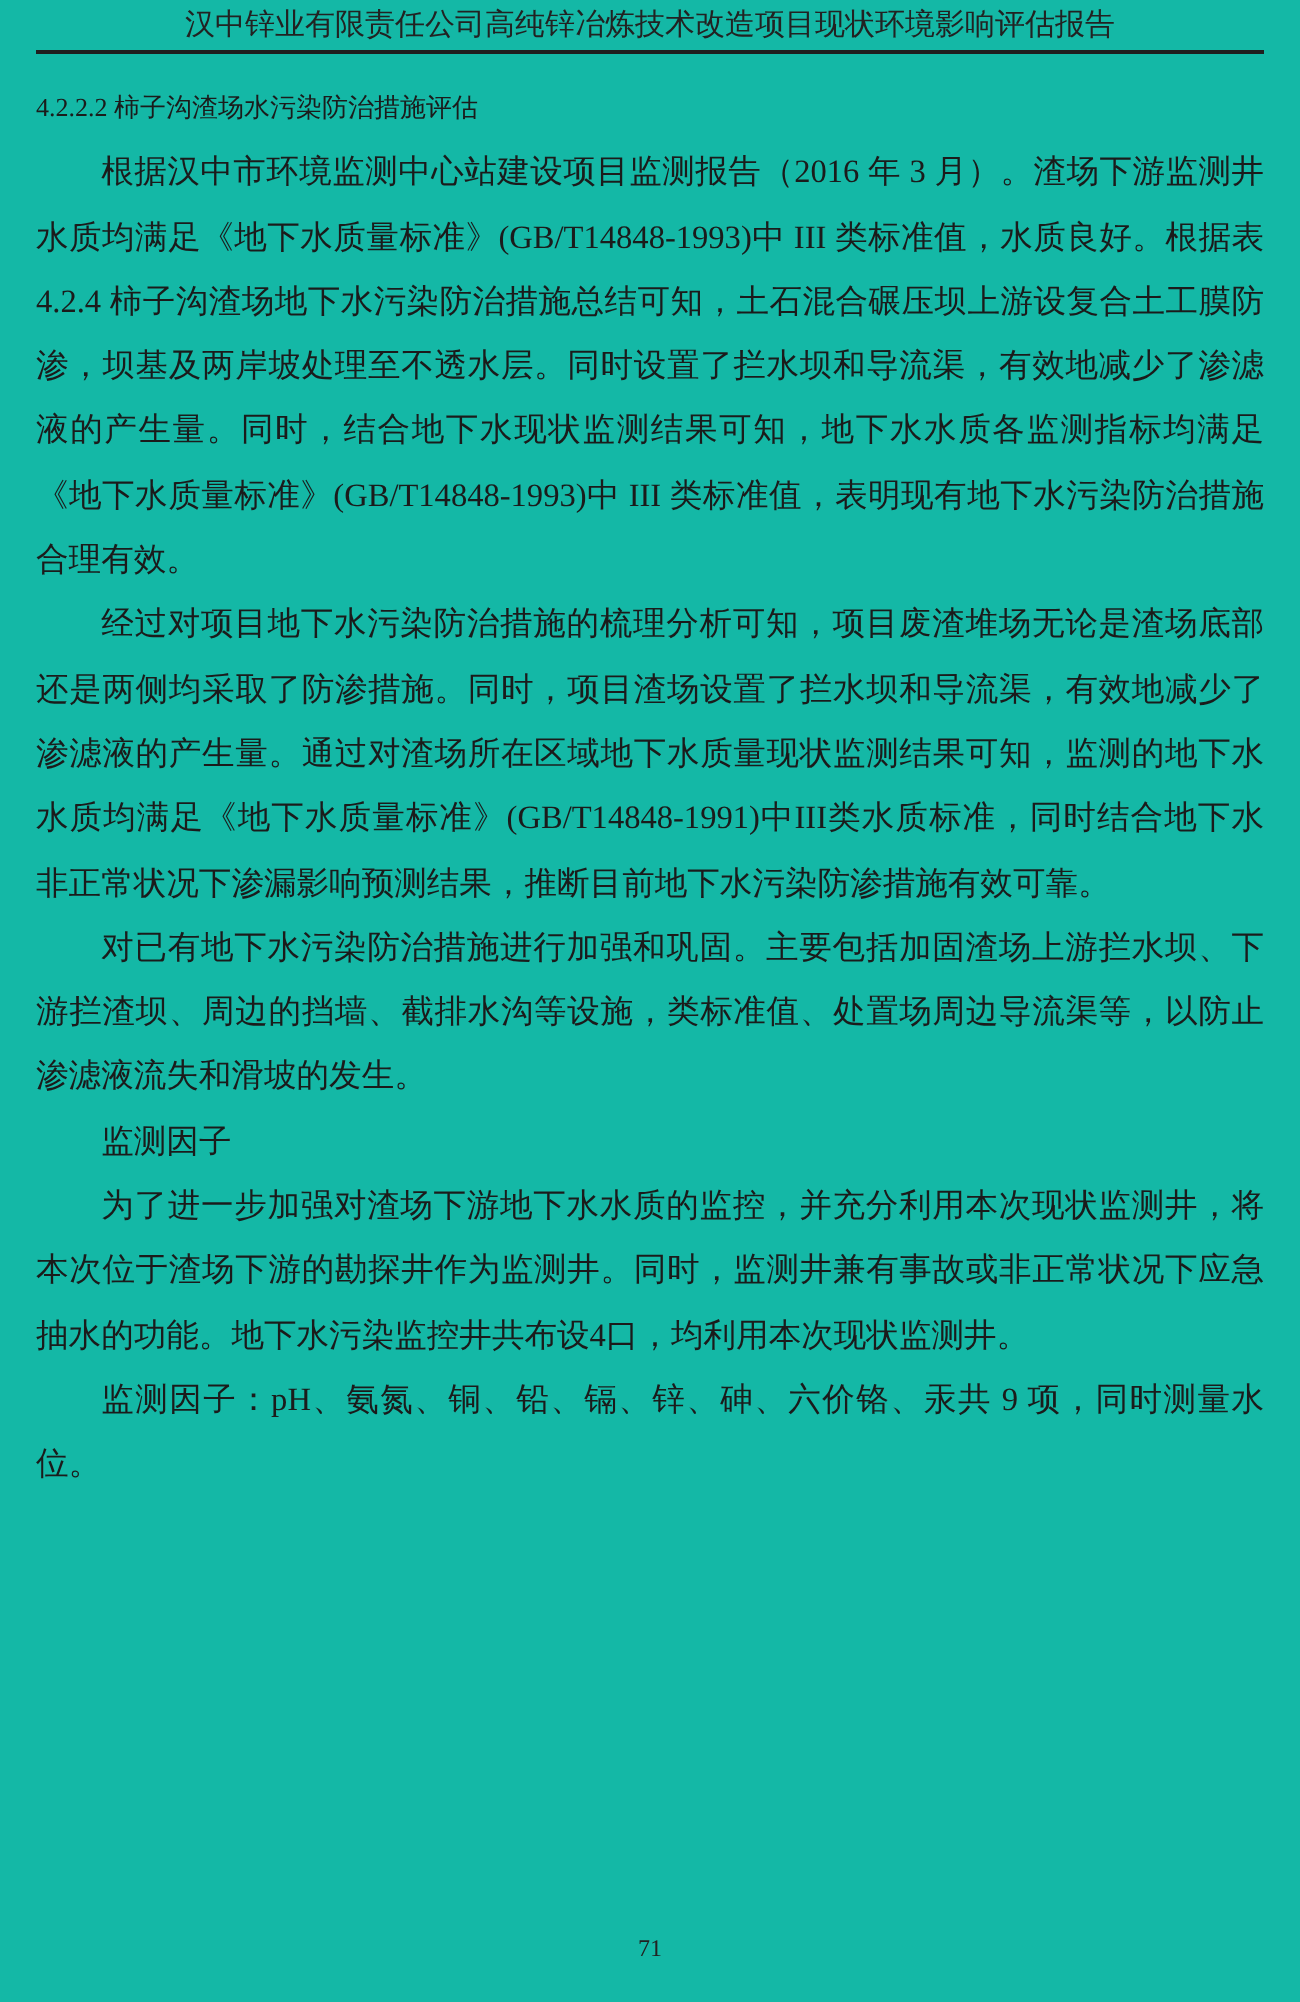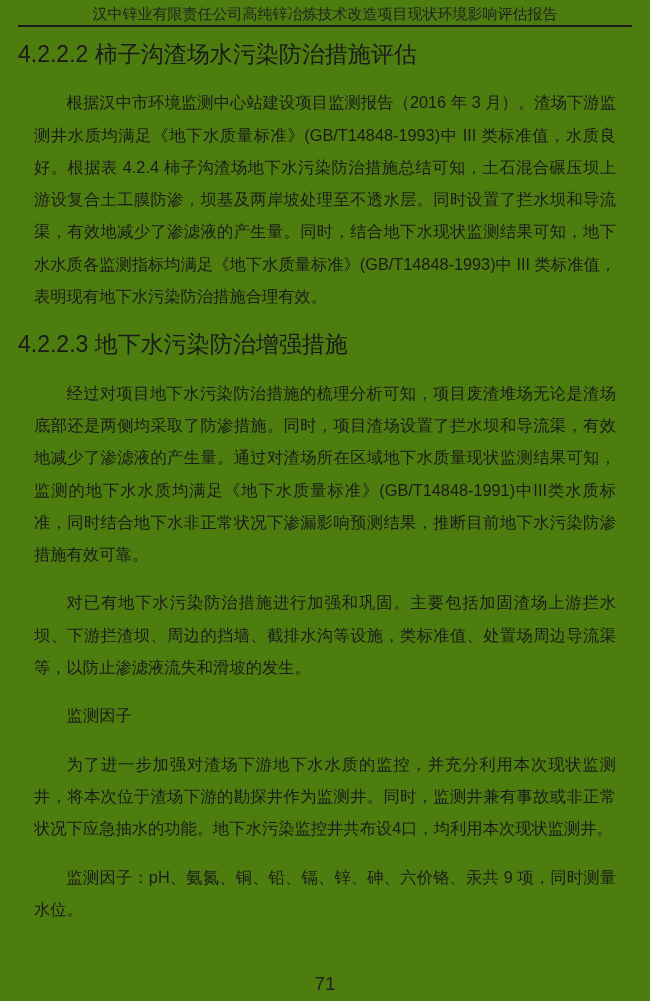--- a/index.html
+++ b/index.html
@@ -5,22 +5,22 @@
   html, body {
     margin: 0;
     padding: 0;
     background: #ffffff;
   }
   .page {
     position: relative;
     width: 650px;
     height: 1001px;
     box-sizing: border-box;
-    background: #4d7c0f;
-    font-family: Liberation Sans, sans-serif;
+    background: #14b8a6;
+    font-family: Liberation Serif, serif;
     color: #1b1b1b;
     overflow: hidden;
   }
   .header {
     margin: 0 18px;
     padding-top: 5px;
     border-bottom: 2px solid #1f1f1f;
   }
   .header-title {
     text-align: center;
@@ -30,52 +30,51 @@
     color: #222222;
     white-space: nowrap;
   }
   .doc-body {
     margin: 11px 18px 0 18px;
     font-size: 16.3px;
     line-height: 32.3px;
     text-align: justify;
   }
   .heading {
-    font-size: 23px;
+    font-size: 13px;
     text-indent: 0;
     margin: 0;
     font-weight: normal;
   }
   .para {
-    margin: 16px;
+    margin: 0;
     text-indent: 2em;
   }
   .footer {
     position: absolute;
     left: 0;
-    bottom: 6px;
+    bottom: 19px;
     width: 100%;
     text-align: center;
-    font-size: 19px;
+    font-size: 12px;
     color: #222222;
   }
 </style>
 </head>
 <body>
 
 <div class="page">
 
   <div class="header">
     <div class="header-title">汉中锌业有限责任公司高纯锌冶炼技术改造项目现状环境影响评估报告</div>
   </div>
 
   <div class="doc-body">
     <p class="heading">4.2.2.2 柿子沟渣场水污染防治措施评估</p>
     <p class="para">根据汉中市环境监测中心站建设项目监测报告（2016 年 3 月）。渣场下游监测井水质均满足《地下水质量标准》(GB/T14848-1993)中 III 类标准值，水质良好。根据表 4.2.4 柿子沟渣场地下水污染防治措施总结可知，土石混合碾压坝上游设复合土工膜防渗，坝基及两岸坡处理至不透水层。同时设置了拦水坝和导流渠，有效地减少了渗滤液的产生量。同时，结合地下水现状监测结果可知，地下水水质各监测指标均满足《地下水质量标准》(GB/T14848-1993)中 III 类标准值，表明现有地下水污染防治措施合理有效。</p>
-    <p class="heading">4.2.2.3 地下水污染防治增强措施</p>
     <p class="para">经过对项目地下水污染防治措施的梳理分析可知，项目废渣堆场无论是渣场底部还是两侧均采取了防渗措施。同时，项目渣场设置了拦水坝和导流渠，有效地减少了渗滤液的产生量。通过对渣场所在区域地下水质量现状监测结果可知，监测的地下水水质均满足《地下水质量标准》(GB/T14848-1991)中III类水质标准，同时结合地下水非正常状况下渗漏影响预测结果，推断目前地下水污染防渗措施有效可靠。</p>
     <p class="para">对已有地下水污染防治措施进行加强和巩固。主要包括加固渣场上游拦水坝、下游拦渣坝、周边的挡墙、截排水沟等设施，类标准值、处置场周边导流渠等，以防止渗滤液流失和滑坡的发生。</p>
     <p class="para">监测因子</p>
     <p class="para">为了进一步加强对渣场下游地下水水质的监控，并充分利用本次现状监测井，将本次位于渣场下游的勘探井作为监测井。同时，监测井兼有事故或非正常状况下应急抽水的功能。地下水污染监控井共布设4口，均利用本次现状监测井。</p>
     <p class="para">监测因子：pH、氨氮、铜、铅、镉、锌、砷、六价铬、汞共 9 项，同时测量水位。</p>
 
   </div>
 
   <div class="footer">
     <span>71</span>

